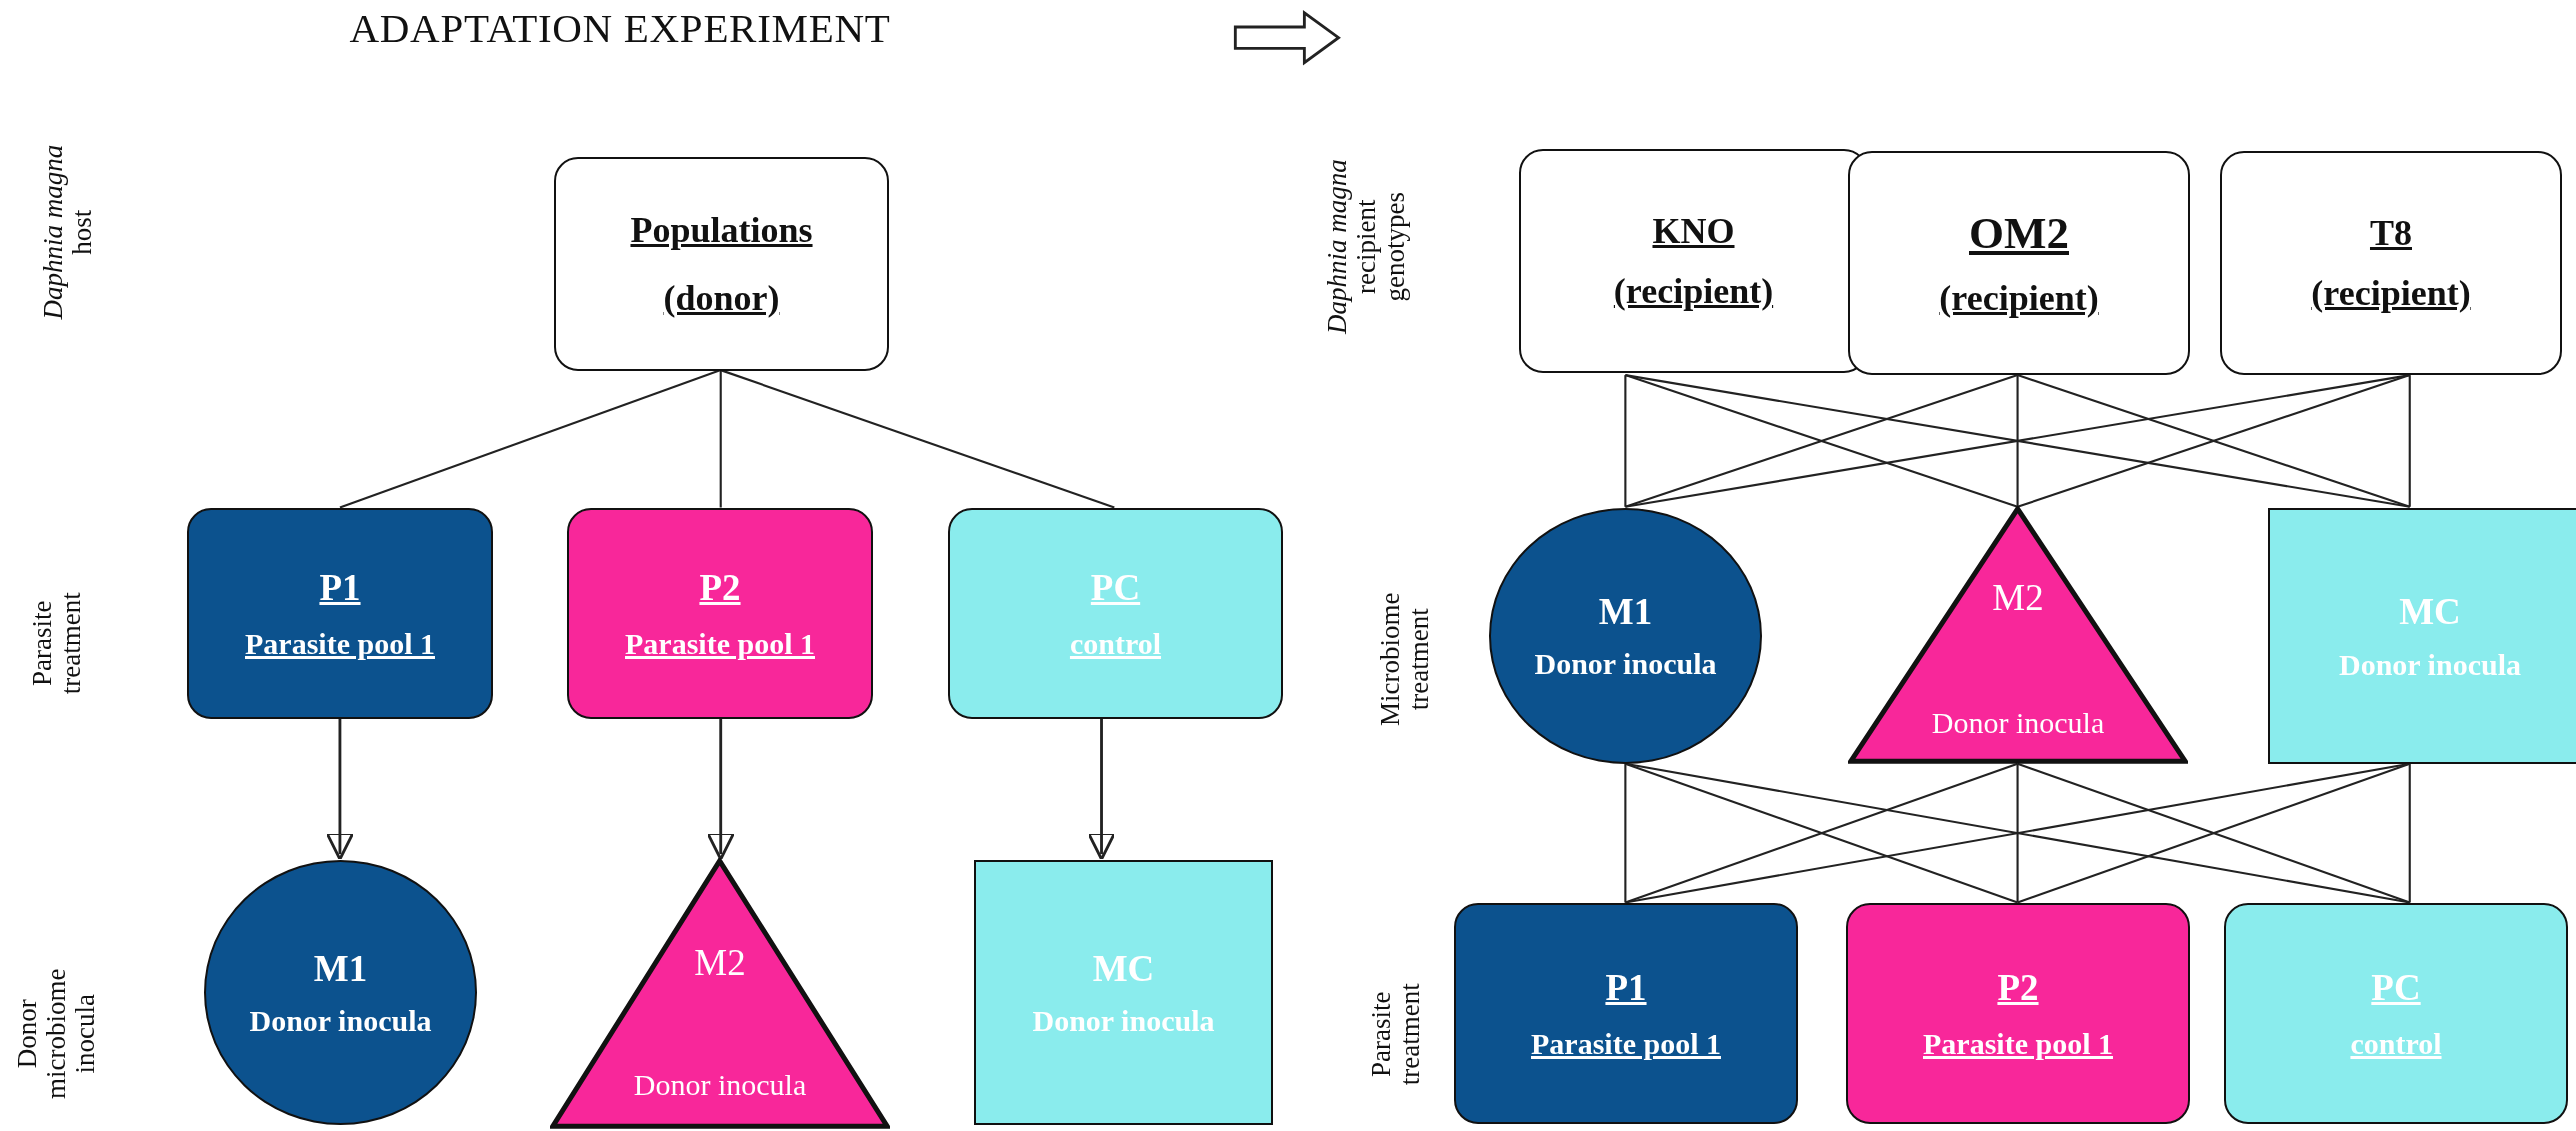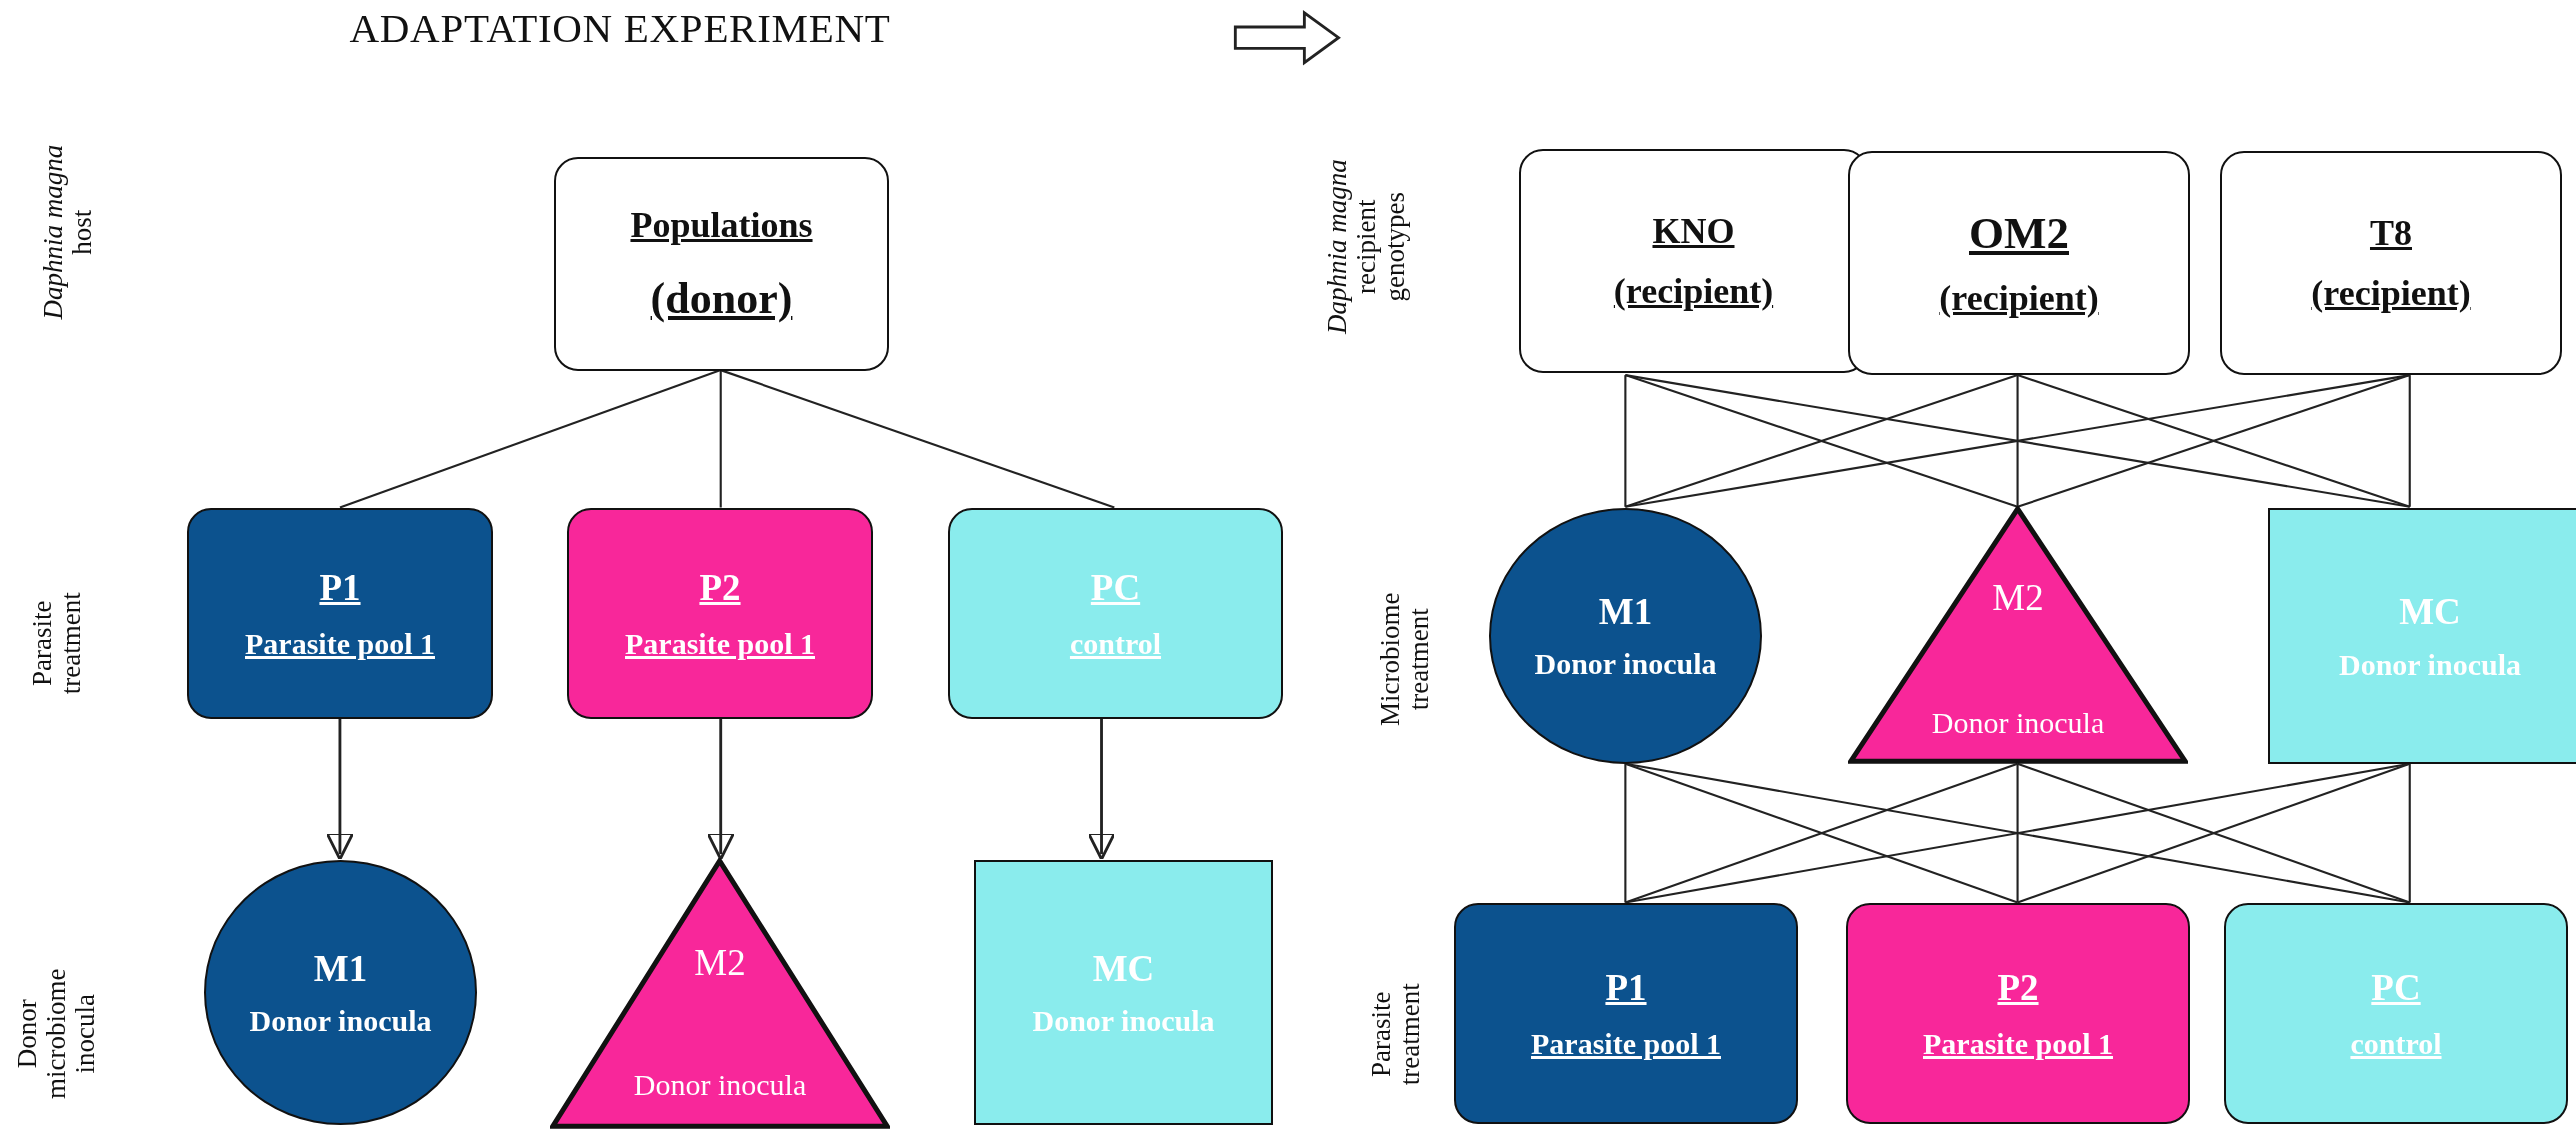--- a/index.html
+++ b/index.html
@@ -107,21 +107,21 @@
   </div>
 
   <div class="rot-label" style="left:-75px;top:990px;width:263px;font-size:27px;">
     <span>Donor</span><br>
     <span>microbiome</span><br>
     <span>inocula</span>
   </div>
 
   <div class="node white rounded" style="left:554px;top:157px;width:335px;height:214px;">
     <div class="ttl" style="font-size:36px;">Populations</div>
-    <div class="sub" style="font-size:44px;margin-top:28px;">(donor)</div>
+    <div class="sub" style="font-size:36px;margin-top:28px;">(donor)</div>
   </div>
 
   <div class="node rounded" style="left:187px;top:508px;width:306px;height:211px;background:#0c528e;">
     <div class="ttl" style="font-size:37px;">P1</div>
     <div class="sub" style="font-size:30px;margin-top:18.5px;">Parasite pool 1</div>
   </div>
 
   <div class="node rounded" style="left:567px;top:508px;width:306px;height:211px;background:#f8279a;">
     <div class="ttl" style="font-size:37px;">P2</div>
     <div class="sub" style="font-size:30px;margin-top:18.5px;">Parasite pool 1</div>

